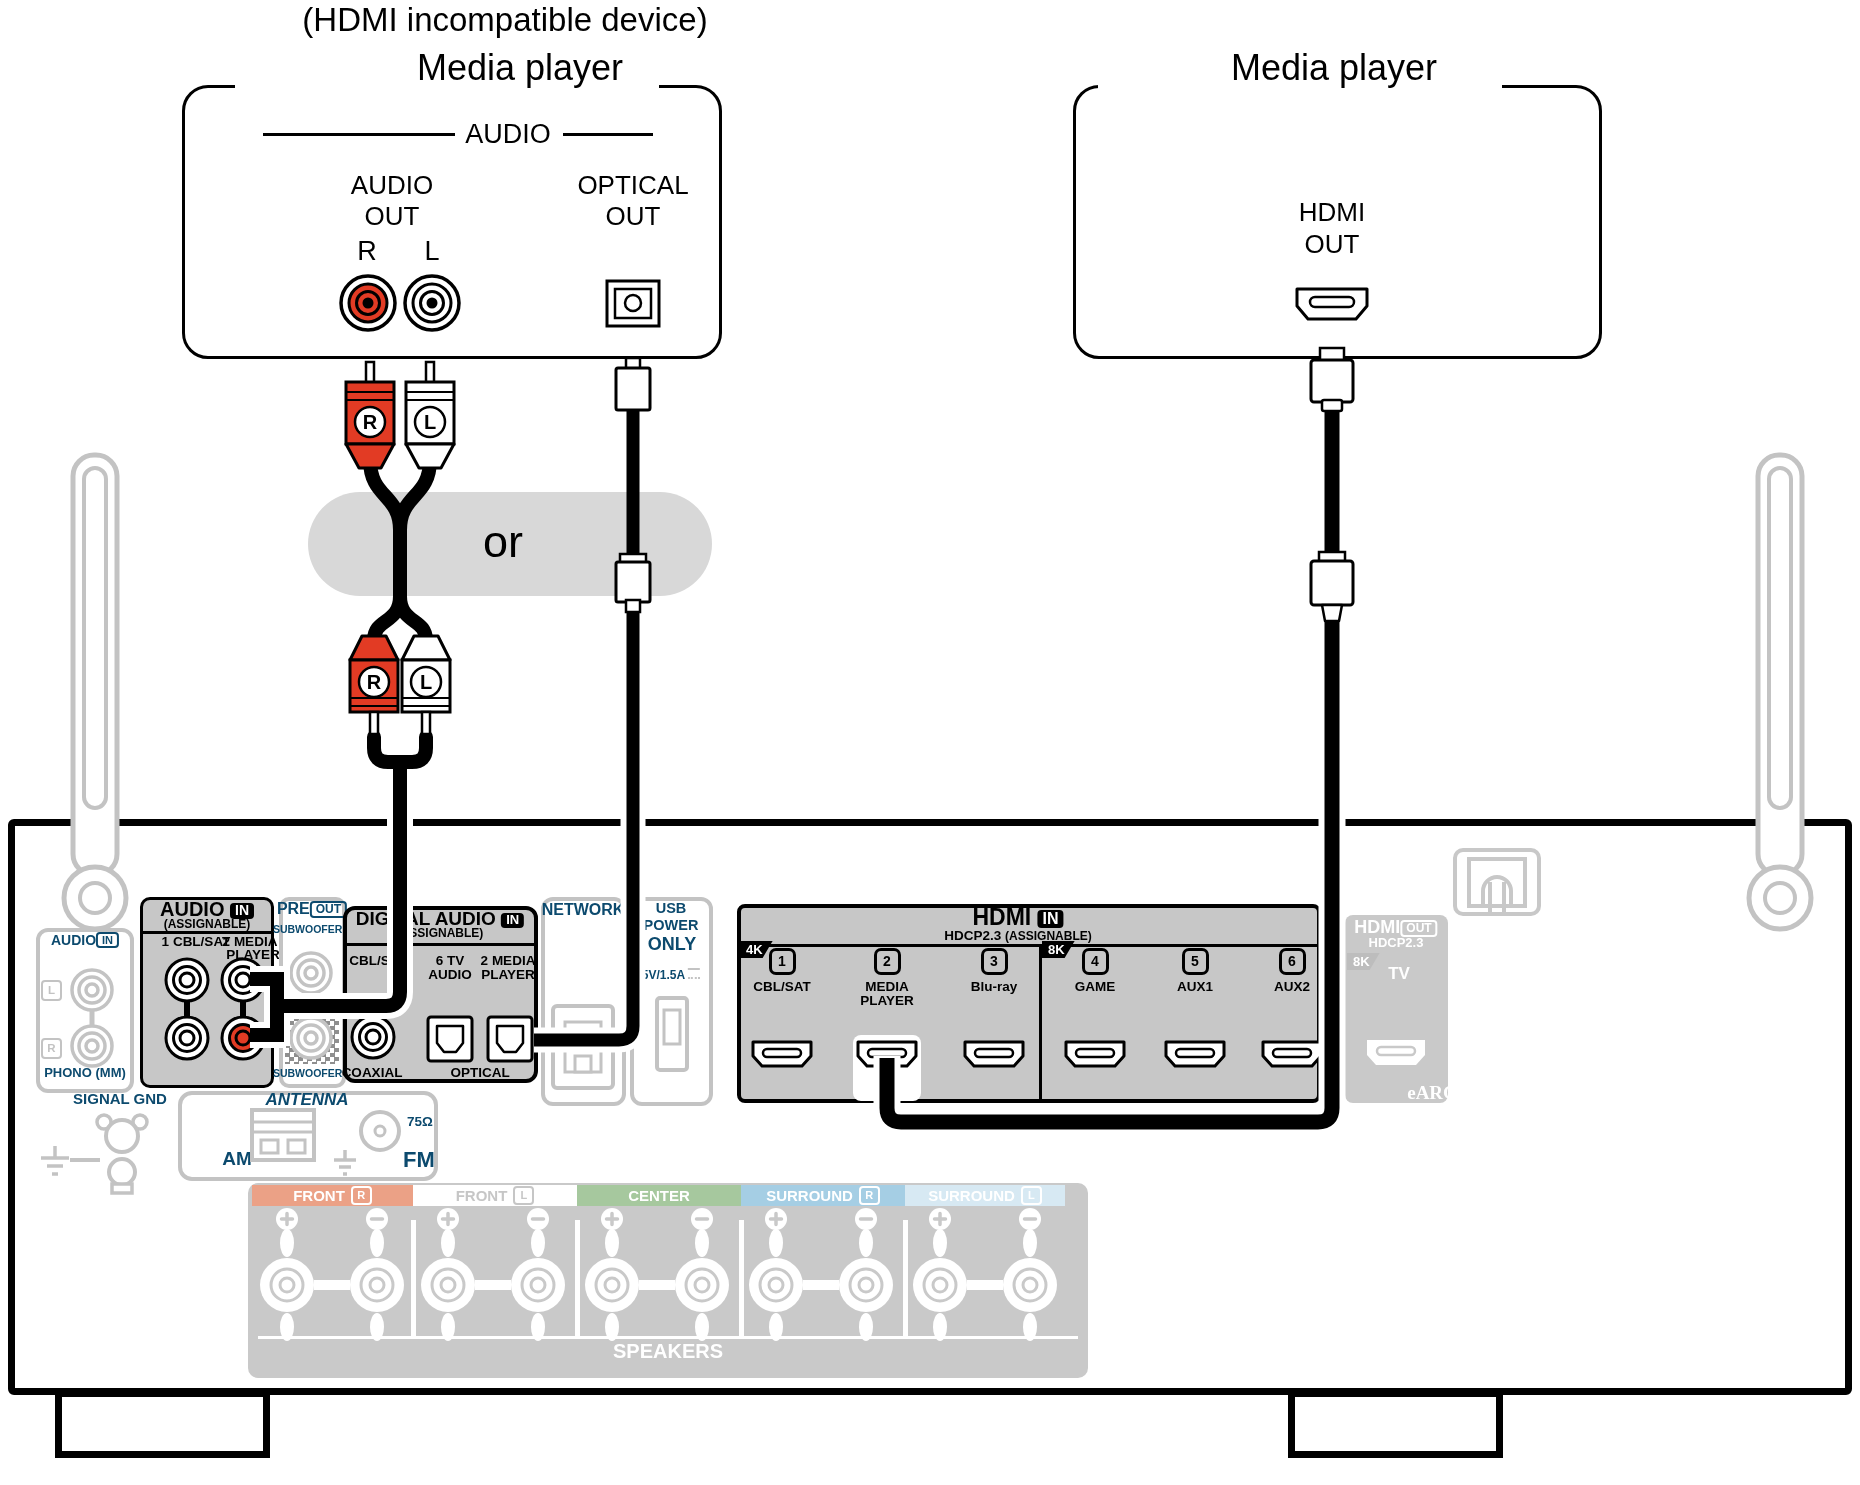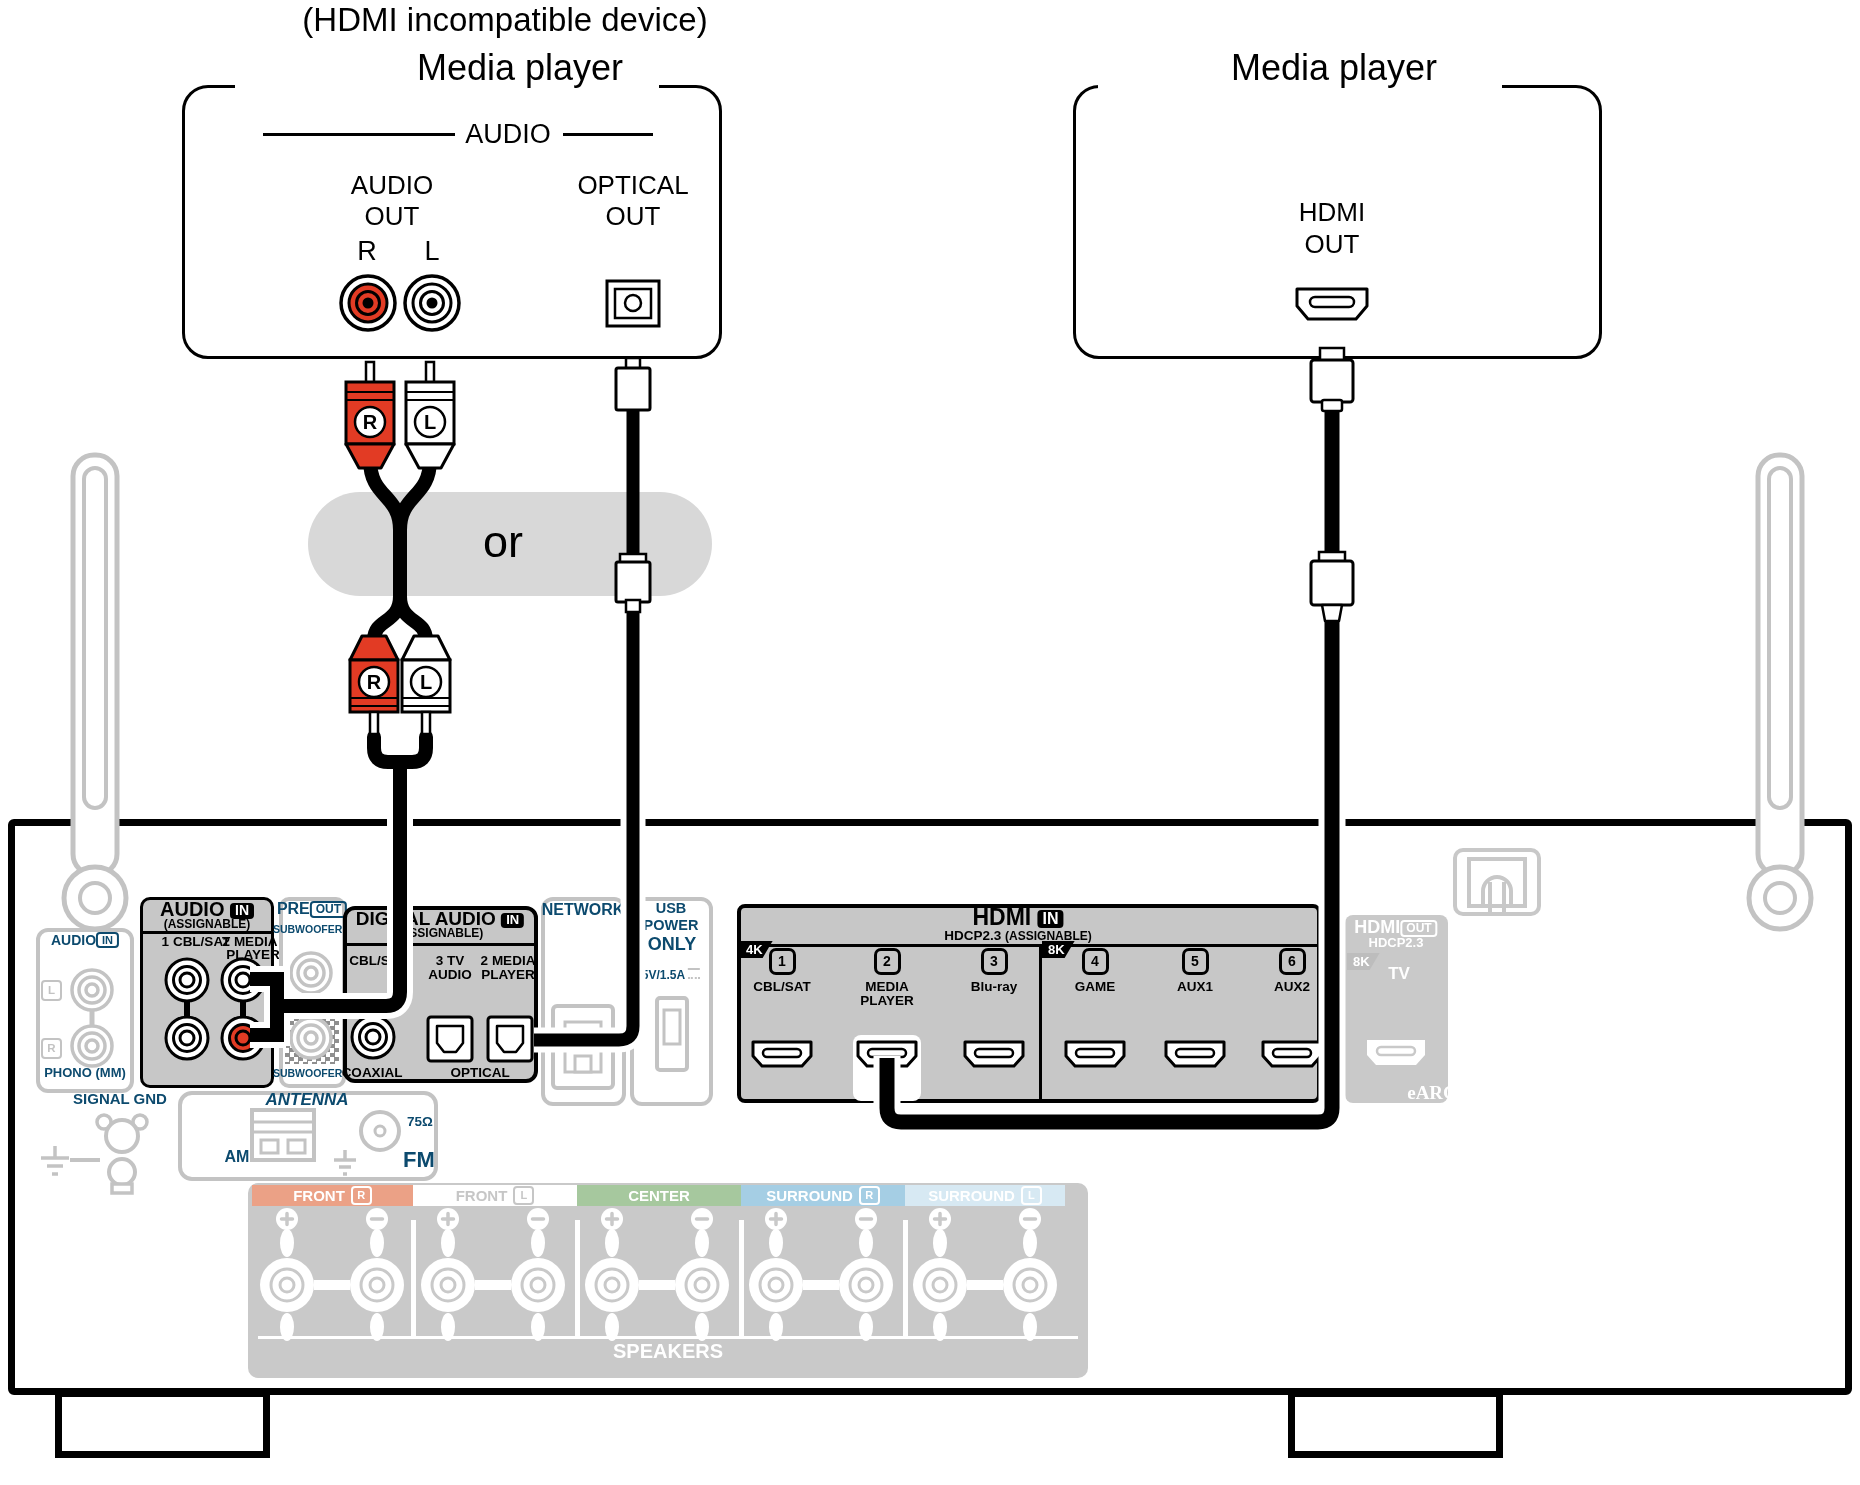--- a/index.html
+++ b/index.html
@@ -96,21 +96,21 @@
   <div class="abs ctr b faded" style="left:312px;top:1068px;font-size:10.5px;">SUBWOOFER 2</div>
 
   <div class="abs graybox" style="left:343px;top:906px;width:195px;height:177px;border-radius:12px;border-width:4px;"></div>
   <div class="abs ctr" style="left:440px;top:908px;font-size:19px;">
     <span class="b">DIGITAL AUDIO</span>
     <span class="badge" style="font-size:13px;">IN</span>
   </div>
   <div class="abs ctr b" style="left:440px;top:927px;font-size:12px;">(ASSIGNABLE)</div>
   <div class="hline" style="left:346px;top:943px;width:189px;height:3px;"></div>
   <div class="abs ctr b" style="left:378px;top:953px;font-size:13.5px;">CBL/SAT</div>
-  <div class="abs ctr b" style="left:450px;top:953px;font-size:13.5px;">3 TV</div>
+  <div class="abs ctr b" style="left:450px;top:953px;font-size:13.5px;">6 TV</div>
   <div class="abs ctr b" style="left:450px;top:967px;font-size:13.5px;">AUDIO</div>
   <div class="abs ctr b" style="left:508px;top:953px;font-size:13.5px;">2 MEDIA</div>
   <div class="abs ctr b" style="left:508px;top:967px;font-size:13.5px;">PLAYER</div>
   <div class="abs ctr b" style="left:372px;top:1065px;font-size:13.5px;">COAXIAL</div>
   <div class="abs ctr b" style="left:480px;top:1065px;font-size:13.5px;">OPTICAL</div>
 
   <div class="abs fadedbox" style="left:541px;top:897px;width:85px;height:209px;"></div>
   <div class="abs ctr b faded" style="left:583px;top:901px;font-size:16px;">NETWORK</div>
 
   <div class="abs fadedbox" style="left:630px;top:897px;width:83px;height:209px;"></div>
@@ -173,21 +173,21 @@
   <div class="abs ctr faded" style="left:85px;top:932px;font-size:14px;">
     <span class="b">AUDIO</span><span class="badge-outline" style="font-size:11px;">IN</span>
   </div>
   <div class="lrbox" style="left:41px;top:980px;">L</div>
   <div class="lrbox" style="left:41px;top:1038px;">R</div>
   <div class="abs ctr b faded" style="left:85px;top:1066px;font-size:13px;">PHONO (MM)</div>
   <div class="abs ctr b faded" style="left:120px;top:1091px;font-size:15px;">SIGNAL GND</div>
 
   <div class="abs fadedbox" style="left:178px;top:1091px;width:260px;height:90px;border-radius:14px;"></div>
   <div class="abs ctr b faded" style="left:307px;top:1090px;font-size:17px;font-style:italic;">ANTENNA</div>
-  <div class="abs ctr b faded" style="left:237px;top:1148px;font-size:16px;">AM</div>
+  <div class="abs ctr b faded" style="left:237px;top:1148px;font-size:19px;">AM</div>
   <div class="abs ctr b faded" style="left:420px;top:1114px;font-size:13.5px;">75Ω</div>
   <div class="abs ctr b faded" style="left:419px;top:1148px;font-size:22px;">FM</div>
 
   <div class="abs" style="left:248px;top:1183px;width:840px;height:195px;background:#c9c9c9;border-radius:10px;"></div>
   <div class="spk-bar bar-fr" style="left:252px;width:161px;">
     <span>FRONT</span>
     <span class="sidebox">R</span>
   </div>
   <div class="spk-bar bar-fl" style="left:413px;width:164px;">
     <span>FRONT</span>

